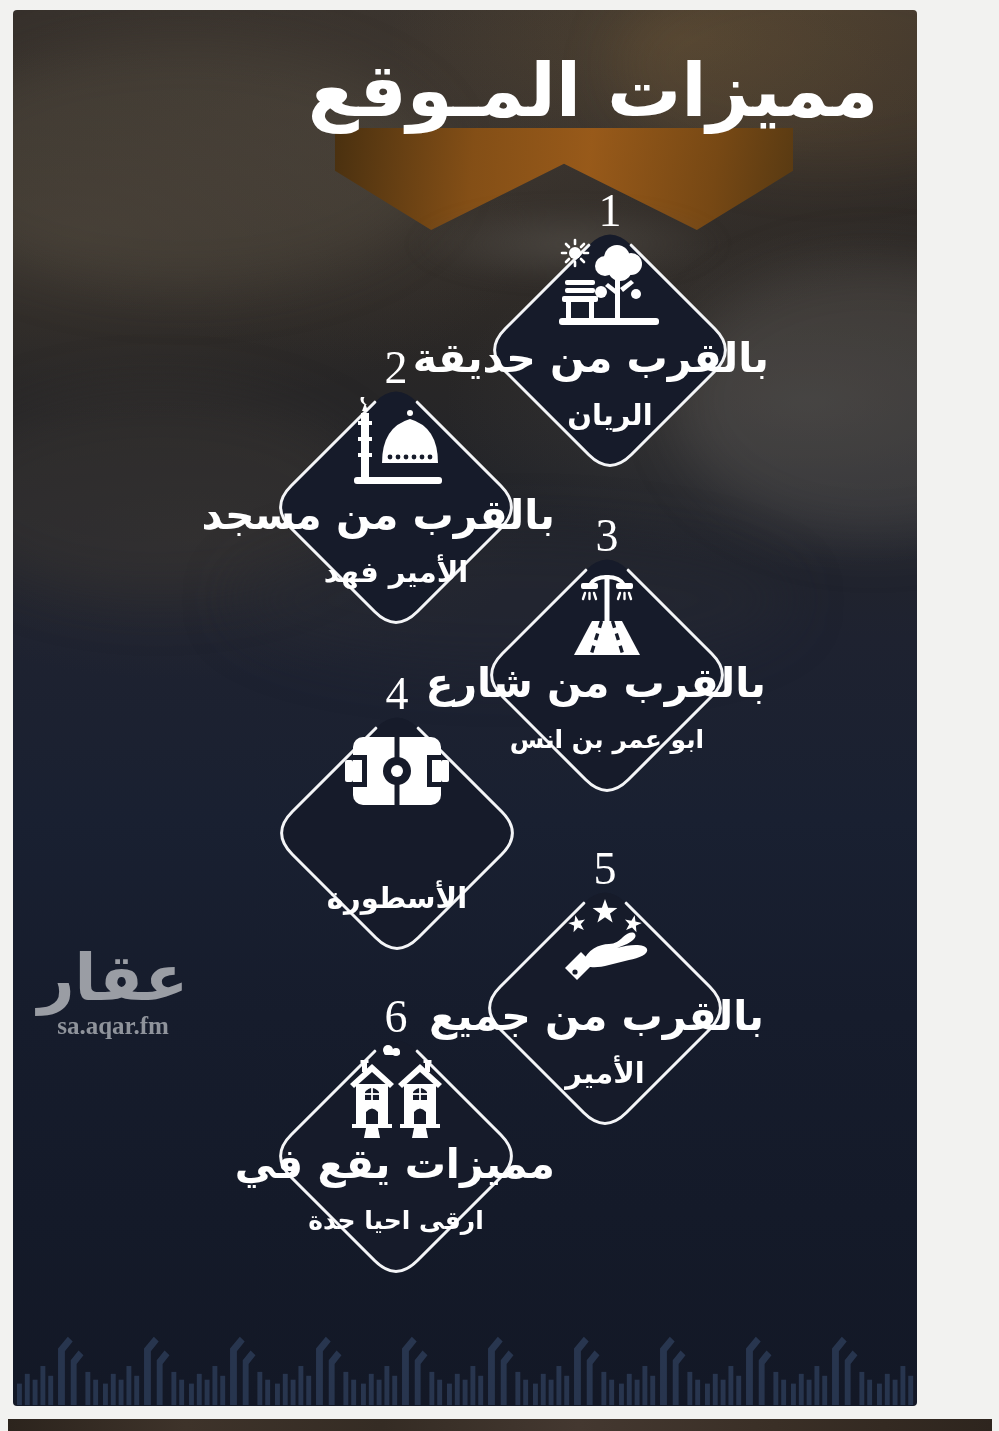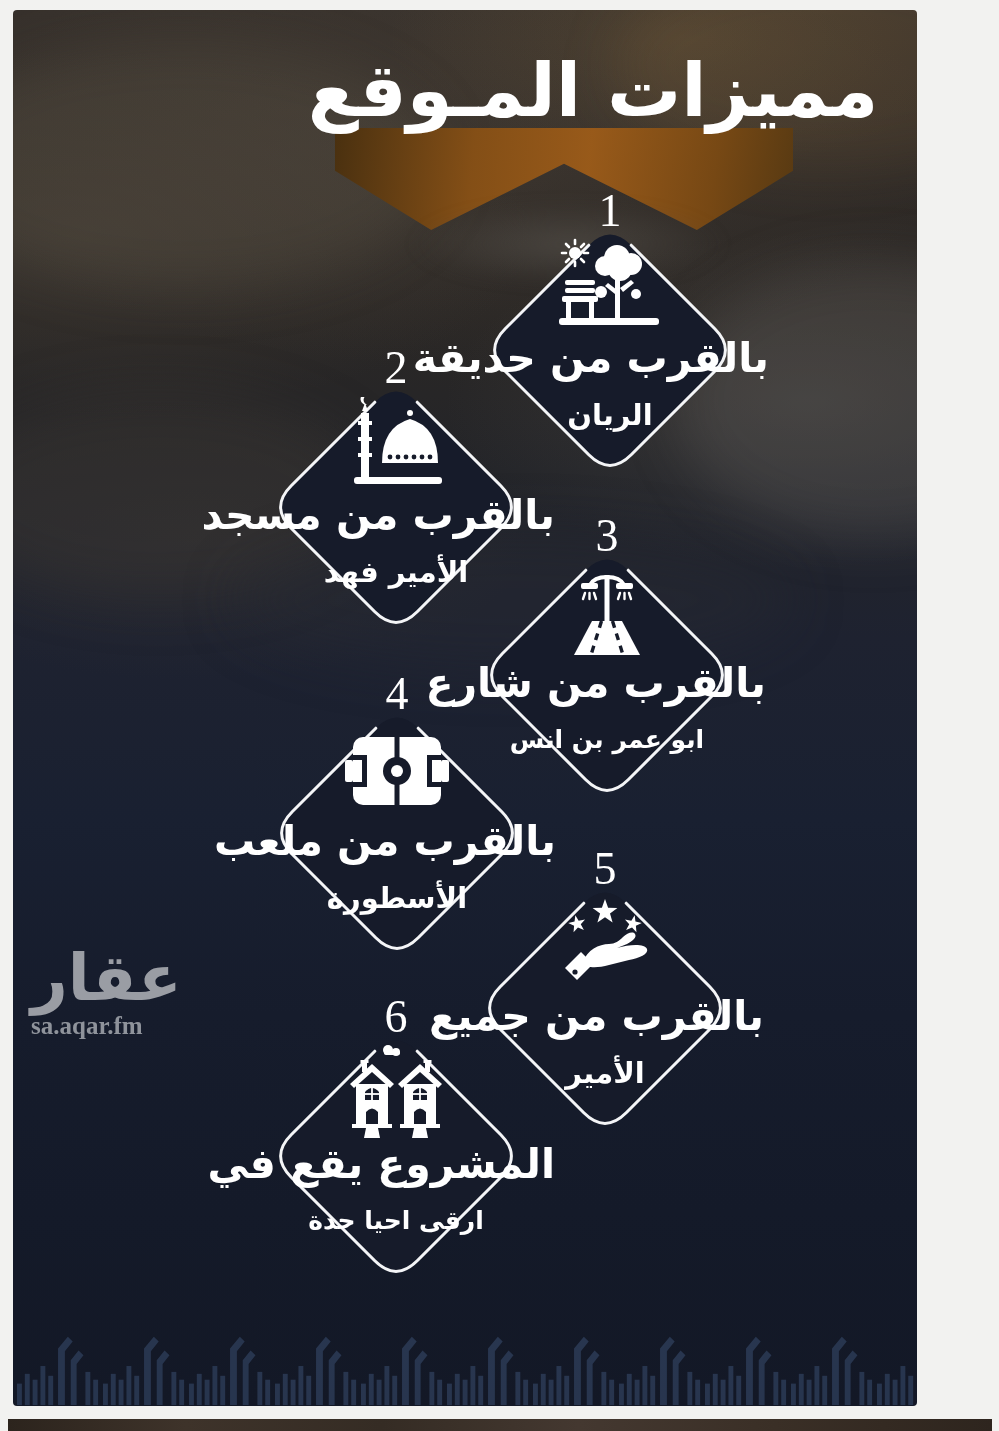--- a/index.html
+++ b/index.html
@@ -49,21 +49,21 @@
   }
   .badge .icon{position:absolute;left:50%;transform:translateX(-50%);z-index:4;}
   .badge .l1,.badge .l2{
     position:absolute;left:-14px;width:318px;text-align:center;color:#fff;
     direction:rtl;z-index:5;white-space:nowrap;
   }
   .l1{top:147px;font-size:41px;font-weight:700;line-height:46px;}
   .l2{top:207px;font-size:29px;font-weight:700;line-height:40px;}
   .badge.small2 .l2{font-size:25px;}
   
-  .watermark{position:absolute;left:18px;top:932px;width:164px;text-align:left;z-index:3;}
+  .watermark{position:absolute;left:18px;top:932px;width:164px;text-align:center;z-index:3;}
   .wm-logo{font-size:64px;font-weight:700;color:#9a9da4;direction:rtl;line-height:1.15;}
   .wm-url{font-family:"Liberation Serif","DejaVu Serif",serif;font-size:25px;font-weight:700;color:#8f939b;margin-top:-4px;}
   
   .pattern-band{
     position:absolute;left:0;bottom:0;width:100%;height:80px;z-index:2;
     display:flex;justify-content:space-between;align-items:flex-end;
     padding:0 4px;box-sizing:border-box;opacity:.5;
   }
   .pattern-band svg{flex:0 0 auto;}
   
@@ -200,21 +200,20 @@
       <g fill="#161b2a">
         <rect x="8" y="22" width="14" height="32"></rect>
           <rect x="96" y="22" width="-0" height="0"></rect>
         <rect x="82" y="22" width="14" height="32"></rect>
       </g>
       <g fill="#fff">
         <rect x="8" y="27" width="9" height="22"></rect>
         <rect x="87" y="27" width="9" height="22"></rect>
       </g>
     </svg>
-    <div class="l1">بالقرب من ملعب</div>
     <div class="l2">الأسطورة</div>
   </div>
 
   <div class="badge" style="left:447px;top:836px;">
     <div class="num">5</div>
     <svg class="shape" width="290" height="300" viewBox="0 0 290 300">
       <path d="M166.2,57.2 L249.8,140.8 Q271,162 249.8,183.2 L166.2,266.8 Q145,288 123.8,266.8 L40.2,183.2 Q19,162 40.2,140.8 L123.8,57.2 Q145,36 166.2,57.2 Z" fill="#161b2a"></path>
       <path d="M123.8,57.2 L40.2,140.8 Q19,162 40.2,183.2 L123.8,266.8 Q145,288 166.2,266.8 L249.8,183.2 Q271,162 249.8,140.8 L166.2,57.2" fill="none" stroke="#f4f5f7" stroke-width="3" stroke-linecap="round"></path>
     </svg>
     <svg class="icon" style="top:50px;" width="104" height="94" viewBox="0 0 104 94" fill="#fff">
@@ -257,21 +256,21 @@
         <line x1="32" y1="44" x2="32" y2="58"></line>
           <line x1="25" y1="52" x2="39" y2="52"></line>
         <line x1="80" y1="44" x2="80" y2="58"></line>
           <line x1="73" y1="52" x2="87" y2="52"></line>
       </g>
       <rect x="12" y="82" width="40" height="4"></rect>
       <rect x="60" y="82" width="40" height="4"></rect>
       <polygon points="26,86 38,86 40,96 24,96"></polygon>
       <polygon points="74,86 86,86 88,96 72,96"></polygon>
     </svg>
-    <div class="l1">المشروع يقع في</div>
+    <div class="l1">مميزات يقع في</div>
     <div class="l2">ارقى احيا جدة</div>
   </div>
 
   <div class="watermark">
     <div class="wm-logo">عقار</div>
     <div class="wm-url">sa.aqar.fm</div>
   </div>
 
   <div class="pattern-band">
     <svg width="86" height="78" viewBox="0 0 88 78" fill="#3d5377">

